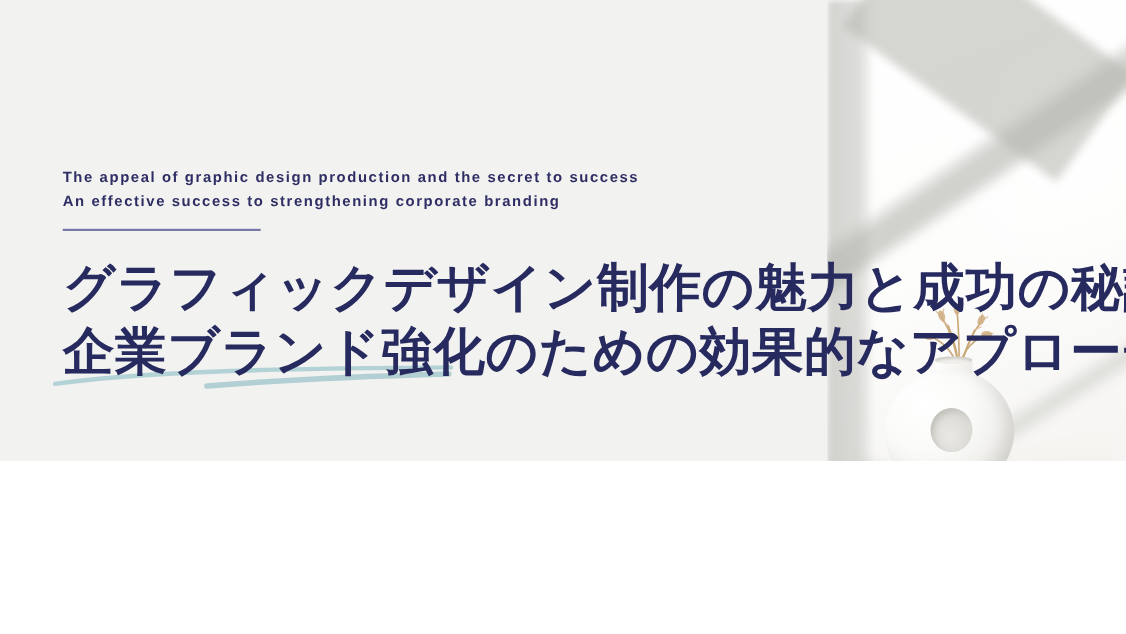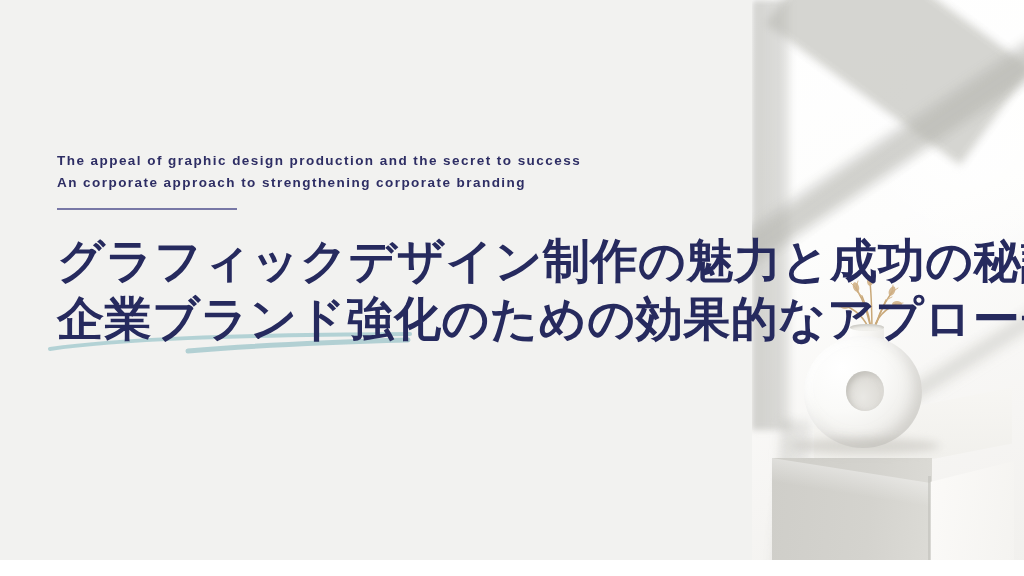--- a/index.html
+++ b/index.html
@@ -4,21 +4,21 @@
 <title>Graphic Design Slide</title>
 <style>
   html, body {
     margin: 0;
     padding: 0;
     background: #ffffff;
   }
   #slide {
     position: relative;
     width: 1024px;
-    height: 560px;
+    height: 419px;
     overflow: hidden;
     background: #f2f2f0;
     font-family: "Liberation Sans", "DejaVu Sans", sans-serif;
   }
 
   
   .photo-panel {
     position: absolute;
     top: 0;
     left: 752px;
@@ -320,21 +320,21 @@
       <div class="vase-neck-lip"></div>
       <div class="vase-body"></div>
       <div class="vase-hole"></div>
       <div class="vase-shadow"></div>
     </div>
   </div>
 
   <div class="text-block">
 
     <div class="eyebrow">The appeal of graphic design production and the secret to success</div>
-    <div class="eyebrow">An corporate approach to strengthening corporate branding</div>
+    <div class="eyebrow">An effective success to strengthening corporate branding</div>
 
     <div class="rule"></div>
 
     <div class="headline">
       <div class="headline-line">グラフィックデザイン制作の魅力と成功の秘訣</div>
       <div class="headline-line">企業ブランド強化のための効果的なアプローチ</div>
 
       <div class="brush-underline">
         <svg width="370" height="22" viewBox="0 0 370 22">
           <path d="M2 17 C 70 7, 180 3, 362 2" stroke="#a8ccd0" stroke-width="4" fill="none" stroke-linecap="round" opacity="0.85"></path>

